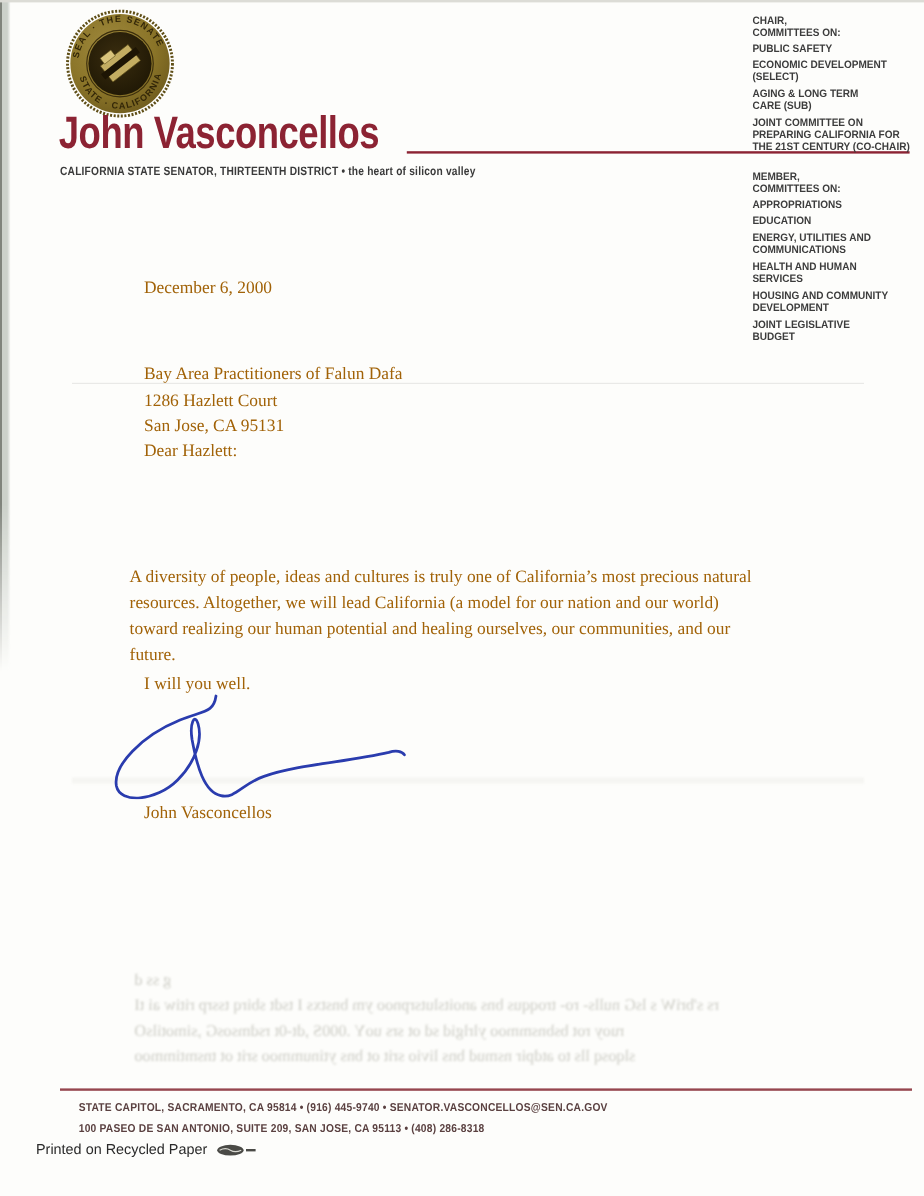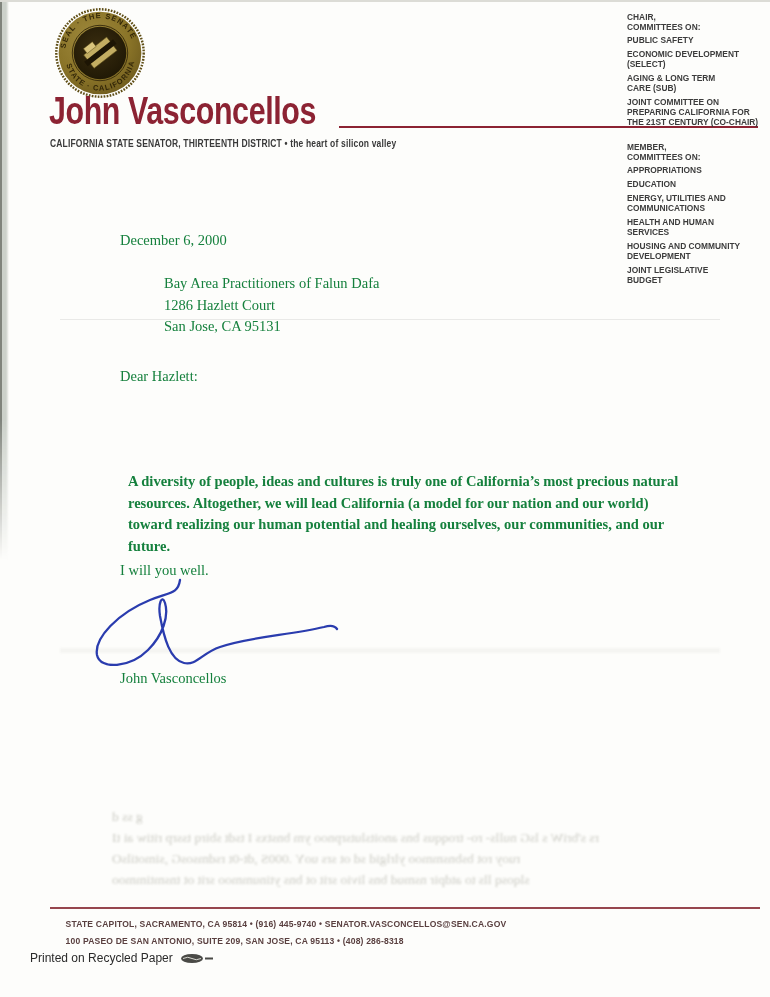--- a/index.html
+++ b/index.html
@@ -32,26 +32,26 @@
     font-size:10px;font-weight:bold;color:#3a3a3a;letter-spacing:.2px;
     transform:scaleX(.85);transform-origin:0 0;white-space:nowrap;
   }
   
   .committees{position:absolute;left:627px;top:12px;width:150px;color:#3c3c3c;}
   .committees .inner{transform:scaleX(.93);transform-origin:0 0;width:150px;}
   .chead{font-size:9px;font-weight:bold;line-height:10px;white-space:pre-line;margin:0 0 3px 0;}
   .citem{font-size:9px;font-weight:bold;line-height:10px;white-space:pre-line;margin:0 0 4px 0;}
   .member-block{position:absolute;left:0;top:130px;width:150px;}
   
-  .body-text{font-family:"Liberation Serif",serif;font-size:14.5px;color:#15803d;line-height:21.5px;}
+  .body-text{font-family:"Liberation Serif",serif;font-size:14.5px;color:#a16207;line-height:21.5px;}
   .date{position:absolute;left:120px;top:230px;}
-  .recipient{position:absolute;left:120px;top:273px;white-space:pre-line;margin-left:44px;}
+  .recipient{position:absolute;left:120px;top:302px;white-space:pre-line;}
   .salutation{position:absolute;left:120px;top:366px;}
   .para1{position:absolute;left:120px;top:399px;width:600px;white-space:pre-line;}
-  .para2{position:absolute;left:128px;top:471px;width:600px;white-space:pre-line;font-weight:bold;}
+  .para2{position:absolute;left:108px;top:471px;width:600px;white-space:pre-line;}
   .closing{position:absolute;left:120px;top:560px;}
   .signature{position:absolute;left:90px;top:576px;}
   .typed-name{position:absolute;left:120px;top:668px;}
   
   .ghost{
     position:absolute;left:112px;top:806px;width:600px;
     font-family:"Liberation Serif",serif;font-size:13.5px;line-height:21px;
     color:#9b9b8e;opacity:.5;filter:blur(1.1px);
     transform:scale(-1,1);text-align:right;
   }

